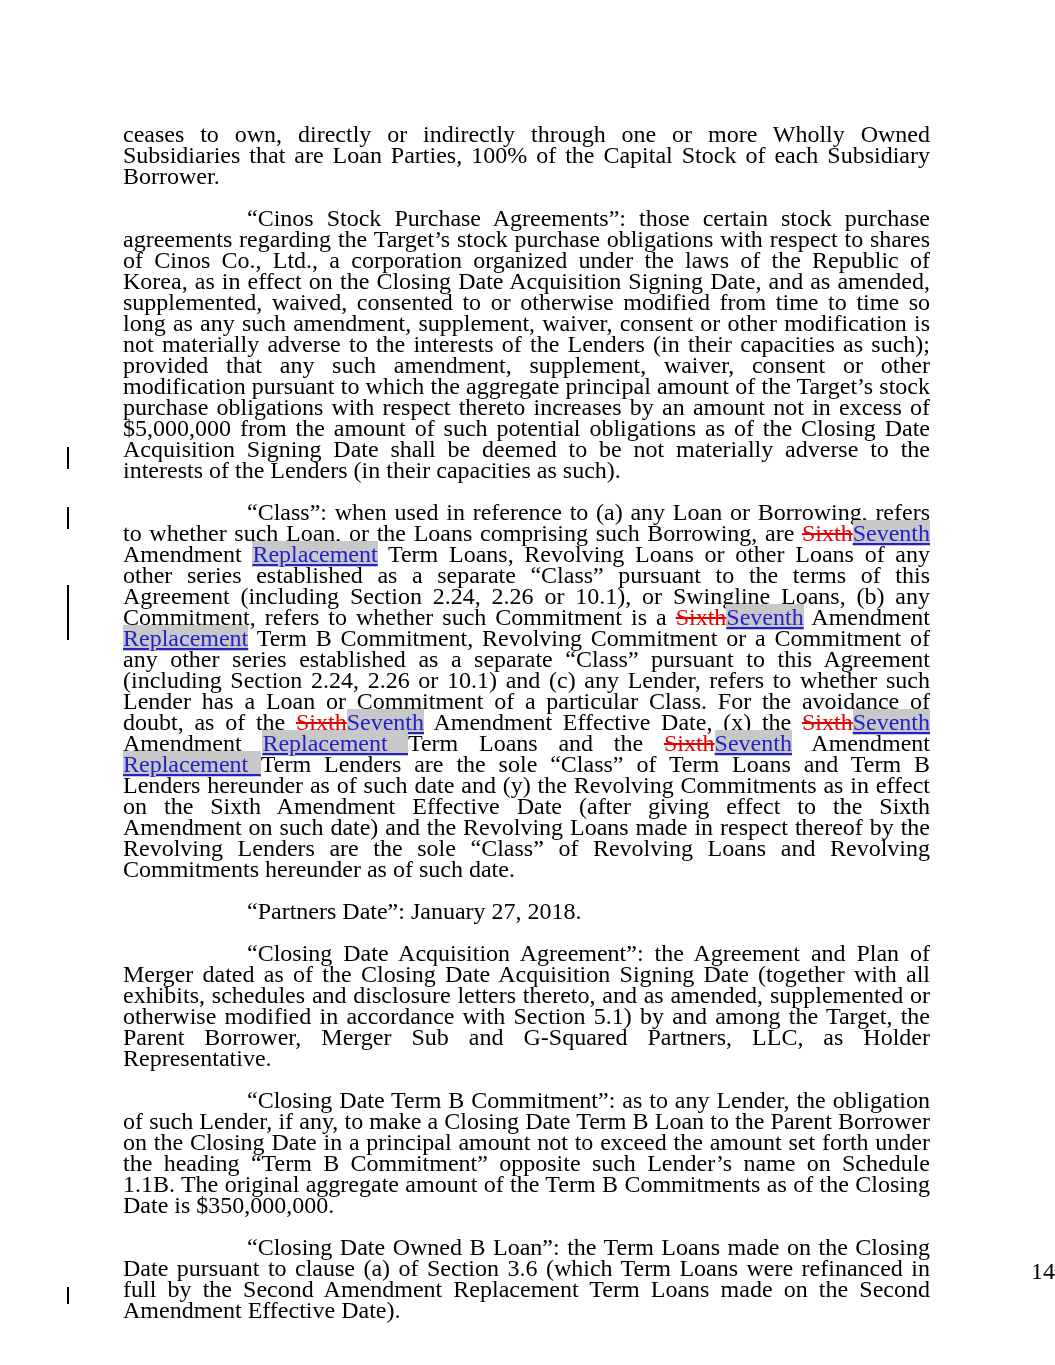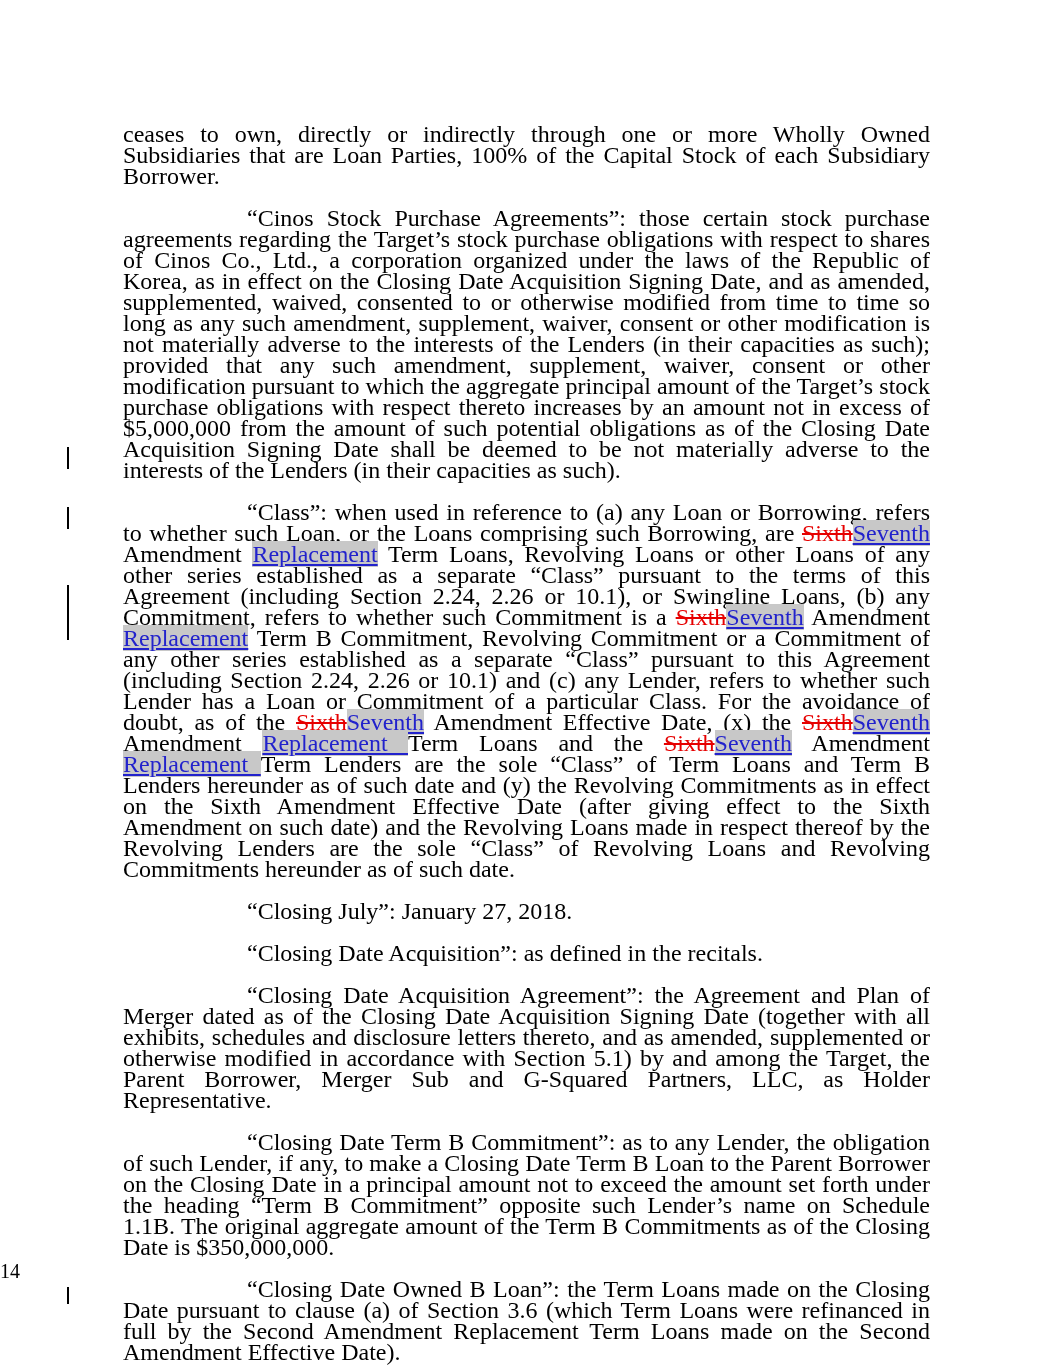--- a/index.html
+++ b/index.html
@@ -48,41 +48,40 @@
     position: absolute;
     left: 67px;
     width: 2px;
     background: var(--bar-color, #000000);
   }
   .pagenum {
     position: absolute;
     top: 1261px;
     left: 0;
     width: 100%;
-    text-align: left;
-    font-size: 20px;
+    text-align: right;
+    font-size: 24px;
     line-height: 21.8px;
   }
 </style>
 </head>
 <body>
 
 <div class="page">
 
   <div class="change-bar" style="top:447px;height:22px;"></div>
   <div class="change-bar" style="top:507px;height:22px;"></div>
   <div class="change-bar" style="top:585px;height:55px;"></div>
   <div class="change-bar" style="top:1287px;height:17px;"></div>
 
   <div class="content">
     <p class="para"><span class="seg-n">ceases to own, directly or indirectly through one or more Wholly Owned Subsidiaries that are Loan Parties, 100% of the Capital Stock of each Subsidiary Borrower.</span></p>
     <p class="para indent"><span class="seg-n">“</span><span class="seg-term">Cinos Stock Purchase Agreements</span><span class="seg-n">”:  those certain stock purchase agreements regarding the Target’s stock purchase obligations with respect to shares of Cinos Co., Ltd., a corporation organized under the laws of the Republic of Korea, as in effect on the Closing Date Acquisition Signing Date, and as amended, supplemented, waived, consented to or otherwise modified from time to time so long as any such amendment, supplement, waiver, consent or other modification is not materially adverse to the interests of the Lenders (in their capacities as such); </span><span class="seg-term">provided</span><span class="seg-n"> that any such amendment, supplement, waiver, consent or other modification pursuant to which the aggregate principal amount of the Target’s stock purchase obligations with respect thereto increases by an amount not in excess of $5,000,000 from the amount of such potential obligations as of the Closing Date Acquisition Signing Date shall be deemed to be not materially adverse to the interests of the Lenders (in their capacities as such).</span></p>
     <p class="para indent"><span class="seg-n">“</span><span class="seg-term">Class</span><span class="seg-n">”:  when used in reference to (a) any Loan or Borrowing, refers to whether such Loan, or the Loans comprising such Borrowing, are </span><span class="seg-del">Sixth</span><span class="seg-ins">Seventh</span><span class="seg-n"> Amendment </span><span class="seg-ins">Replacement</span><span class="seg-n"> Term Loans, Revolving Loans or other Loans of any other series established as a separate “Class” pursuant to the terms of this Agreement (including Section 2.24, 2.26 or 10.1), or Swingline Loans, (b) any Commitment, refers to whether such Commitment is a </span><span class="seg-del">Sixth</span><span class="seg-ins">Seventh</span><span class="seg-n"> Amendment </span><span class="seg-ins">Replacement</span><span class="seg-n"> Term B Commitment, Revolving Commitment or a Commitment of any other series established as a separate “Class” pursuant to this Agreement (including Section 2.24, 2.26 or 10.1) and (c) any Lender, refers to whether such Lender has a Loan or Commitment of a particular Class.  For the avoidance of doubt, as of the </span><span class="seg-del">Sixth</span><span class="seg-ins">Seventh</span><span class="seg-n"> Amendment Effective Date, (x) the </span><span class="seg-del">Sixth</span><span class="seg-ins">Seventh</span><span class="seg-n"> Amendment </span><span class="seg-ins">Replacement </span><span class="seg-n">Term Loans and the </span><span class="seg-del">Sixth</span><span class="seg-ins">Seventh</span><span class="seg-n"> Amendment </span><span class="seg-ins">Replacement </span><span class="seg-n">Term Lenders are the sole “Class” of Term Loans and Term B Lenders hereunder as of such date and (y) the Revolving Commitments as in effect on the Sixth Amendment Effective Date (after giving effect to the Sixth Amendment on such date) and the Revolving Loans made in respect thereof by the Revolving Lenders are the sole “Class” of Revolving Loans and Revolving Commitments hereunder as of such date.</span></p>
-    <p class="para indent"><span class="seg-n">“</span><span class="seg-term">Closing July</span><span class="seg-n">”:  January 27, 2018.</span></p>
-    <p class="para indent"><span class="seg-n">“</span><span class="seg-term">Closing Date Acquisition</span><span class="seg-n">”:  as defined in the recitals.</span></p>
+    <p class="para indent"><span class="seg-n">“</span><span class="seg-term">Partners Date</span><span class="seg-n">”:  January 27, 2018.</span></p>
     <p class="para indent"><span class="seg-n">“</span><span class="seg-term">Closing Date Acquisition Agreement</span><span class="seg-n">”:  the Agreement and Plan of Merger dated as of the Closing Date Acquisition Signing Date (together with all exhibits, schedules and disclosure letters thereto, and as amended, supplemented or otherwise modified in accordance with Section 5.1) by and among the Target, the Parent Borrower, Merger Sub and G-Squared Partners, LLC, as Holder Representative.</span></p>
     <p class="para indent"><span class="seg-n">“</span><span class="seg-term">Closing Date Term B Commitment</span><span class="seg-n">”:  as to any Lender, the obligation of such Lender, if any, to make a Closing Date Term B Loan to the Parent Borrower on the Closing Date in a principal amount not to exceed the amount set forth under the heading “Term B Commitment” opposite such Lender’s name on Schedule 1.1B.  The original aggregate amount of the Term B Commitments as of the Closing Date is $350,000,000.</span></p>
     <p class="para indent"><span class="seg-n">“</span><span class="seg-term">Closing Date Owned B Loan</span><span class="seg-n">”:  the Term Loans made on the Closing Date pursuant to clause (a) of Section 3.6 (which Term Loans were refinanced in full by the Second Amendment Replacement Term Loans made on the Second Amendment Effective Date).</span></p>
   </div>
 
   <div class="pagenum">14</div>
 
 </div>
 
 </body></html>

